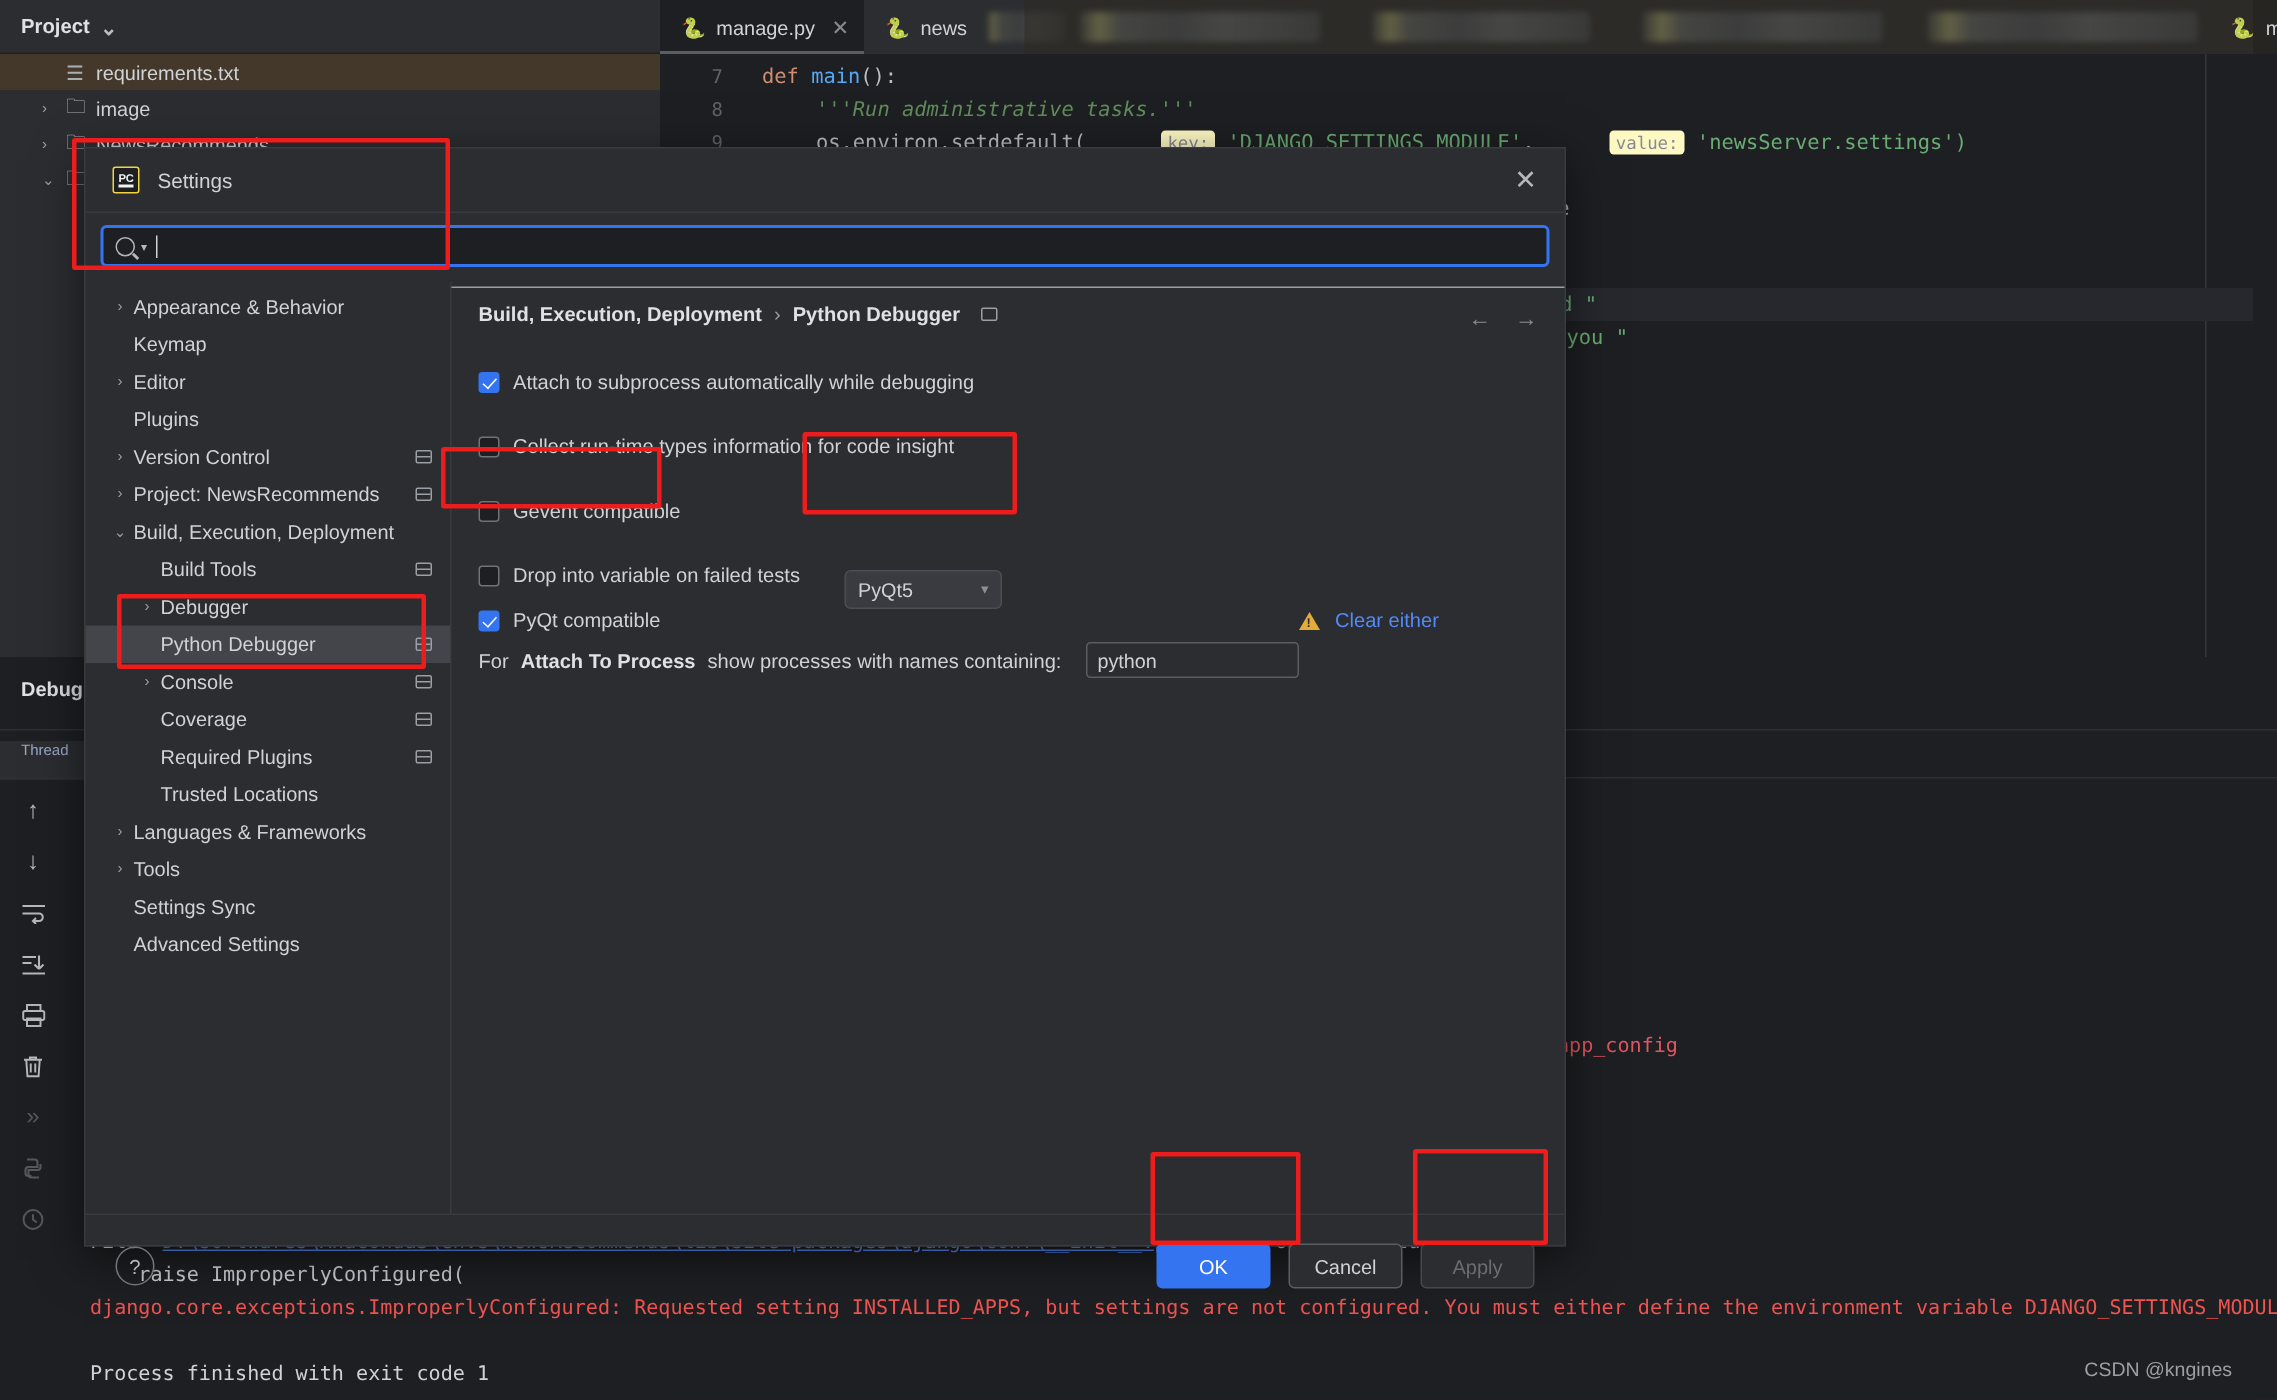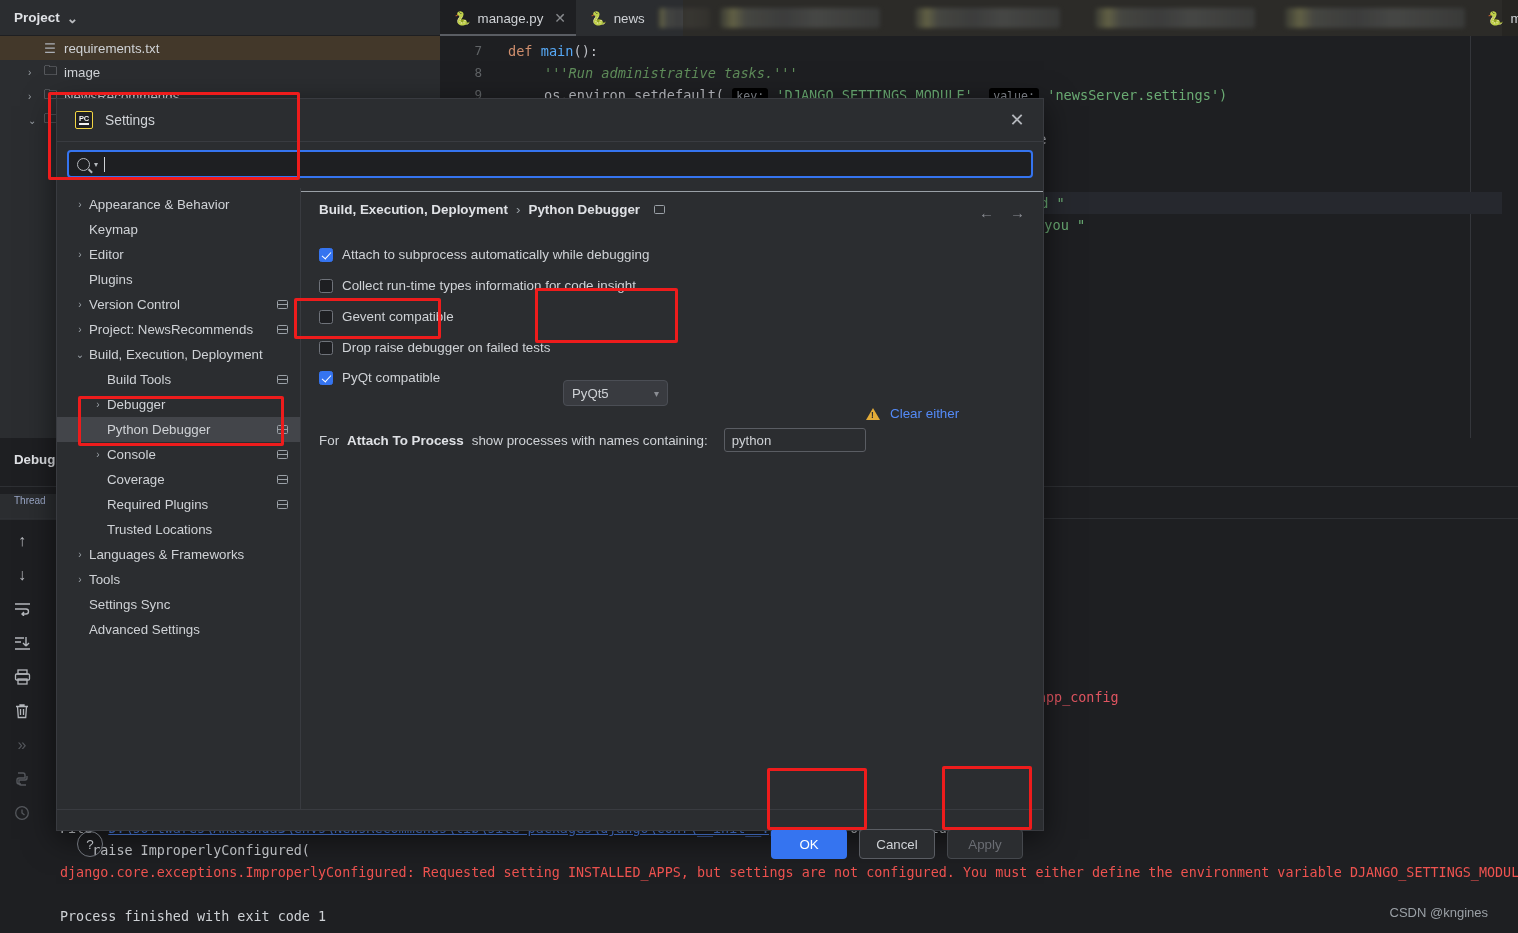--- a/index.html
+++ b/index.html
@@ -45,21 +45,21 @@
 
   .editor {
     position: absolute; left: 440px; top: 36px; right: 0; height: 402px;
     background: #1e1f22; font-family: "DejaVu Sans Mono", monospace; font-size: 13.6px;
   }
   .gutter { position: absolute; left: 0; top: 0; width: 52px; bottom: 0; color: #606366; text-align: right; padding-top: 4px; }
   .gline { height: 22px; line-height: 22px; padding-right: 10px; font-size: 12.6px; }
   .codeline { position: absolute; left: 68px; height: 22px; line-height: 22px; white-space: pre; }
   .k { color: #cf8e6d; } .fn { color: #56a8f5; } .pl { color: #bcbec4; }
   .str { color: #6aab73; } .doc { color: #5f8c5a; font-style: italic; }
-  .hint { background: #000000; color: #868a91; border-radius: 3px; padding: 1px 4px; font-size: 11.6px; }
+  .hint { background: #fef9c3; color: #868a91; border-radius: 3px; padding: 1px 4px; font-size: 11.6px; margin-left: 42px; }
   .curline { position:absolute; left:0; right:0; height:22px; background:#26282e; }
   .vline { position:absolute; top:0; bottom:0; width:1px; background:#34363b; }
 
   
   .dbg-head { position: absolute; left: 0; top: 438px; width: 1518px; height: 56px; background: #1e1f22; }
   .dbg-tab { position:absolute; left: 14px; top: 452px; font-size: 13.3px; color: #dfe1e5; font-weight:700;}
   .dbg-sep1 { position:absolute; left:0; top:486px; width:1518px; height:1px; background:#2e3034; }
   .threads { position:absolute; left:14px; top:495px; font-size:10px; color:#9aa7c7;}
   .dbg-sep2 { position:absolute; left:0; top:518px; width:1518px; height:1px; background:#2e3034; }
   .dbg-toolbar { position:absolute; left:0; top:520px; width:44px; bottom:0; background:#1e1f22;
@@ -107,21 +107,21 @@
   .set-row .ar { width:18px; text-align:center; font-size:10px; color:#9aa0a6; flex:none; }
   .set-row .txt { white-space:nowrap; }
   .copy-ico { position:absolute; right:12px; width:11px; height:9px; border:1.3px solid #9aa0a6; border-radius:1.5px; }
   .copy-ico::after { content:""; position:absolute; left:0; right:0; top:2.5px; height:1.3px; background:#9aa0a6; }
 
   .dlg-right { flex:1; padding: 14px 18px 0 18px; position:relative; }
   .crumb { font-size:13.4px; color:#dfe1e5; font-weight:700; display:flex; align-items:center; gap:8px; }
   .crumb .sep { color:#9aa0a6; font-weight:400; }
   .nav-arrows { position:absolute; right:18px; top:16px; display:flex; gap:16px; color:#8b8e94; font-size:15px;}
 
-  .cb-row { display:flex; align-items:center; gap:9px; margin-top:4px; height:27px; font-size:13.4px; color:#cfd2d6; }
+  .cb-row { display:flex; align-items:center; gap:9px; margin-top:16px; height:27px; font-size:13.4px; color:#cfd2d6; }
   .cb { width:14px; height:14px; border:1.4px solid #6f737a; border-radius:2.5px; background:#1e1f22; flex:none; }
   .cb.on { background:#3574f0; border-color:#3574f0; position:relative; }
   .cb.on::after { content:""; position:absolute; left:4px; top:1px; width:4px; height:8px;
     border:solid #fff; border-width:0 1.8px 1.8px 0; transform:rotate(42deg); }
 
   .clearcaches { position:absolute; left:565px; top:218px; display:flex; align-items:center; gap:10px; }
   .warn-tri { width:0;height:0;border-left:7px solid transparent;border-right:7px solid transparent;border-bottom:12px solid #e3ab38; position:relative;}
   .warn-tri::after { content:"!"; position:absolute; left:-2px; top:2px; font-size:8.5px; color:#2b2d30; font-weight:700;}
   .cc-link { color:#548af7; font-size:13.4px; }
 
@@ -405,21 +405,21 @@
           <div class="cb-row">
             <span class="cb"></span>
             <span>Collect run-time types information for code insight</span>
           </div>
           <div class="cb-row">
             <span class="cb"></span>
             <span>Gevent compatible</span>
           </div>
           <div class="cb-row">
             <span class="cb"></span>
-            <span>Drop raise debugger on failed tests</span>
+            <span>Drop into variable on failed tests</span>
           </div>
           <div class="cb-row" style="margin-top:3px">
             <span class="cb on"></span>
             <span>PyQt compatible</span>
           </div>
         </div>
 
         <div class="clearcaches">
           <span class="warn-tri"></span>
           <span class="cc-link">Clear either</span>

